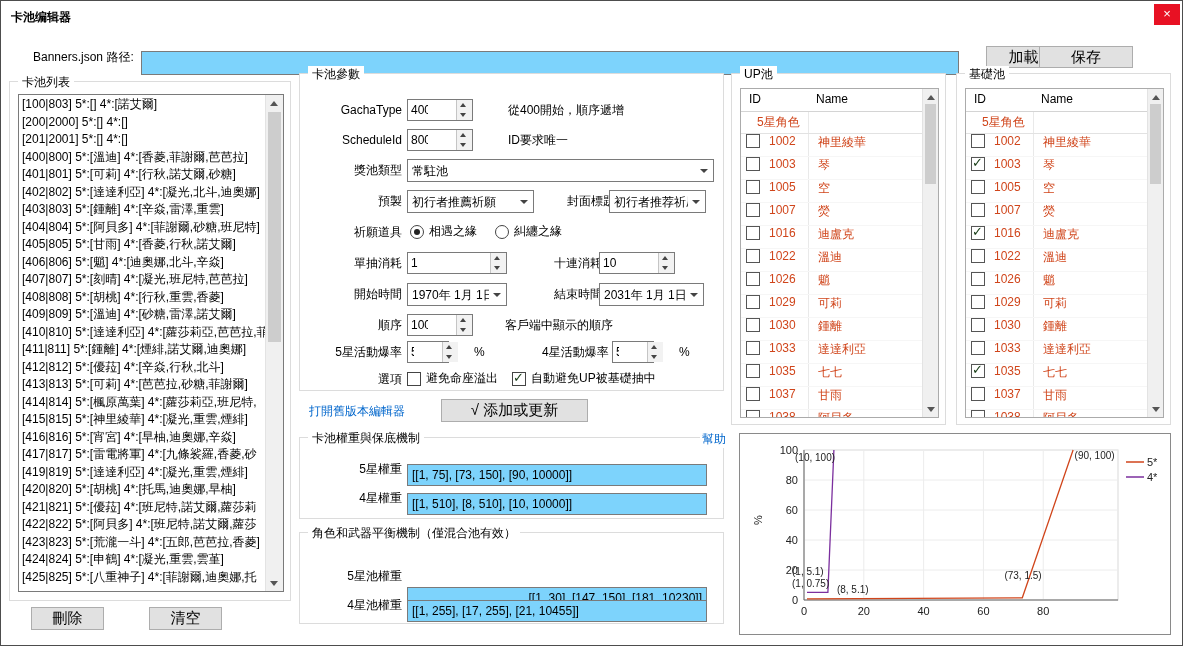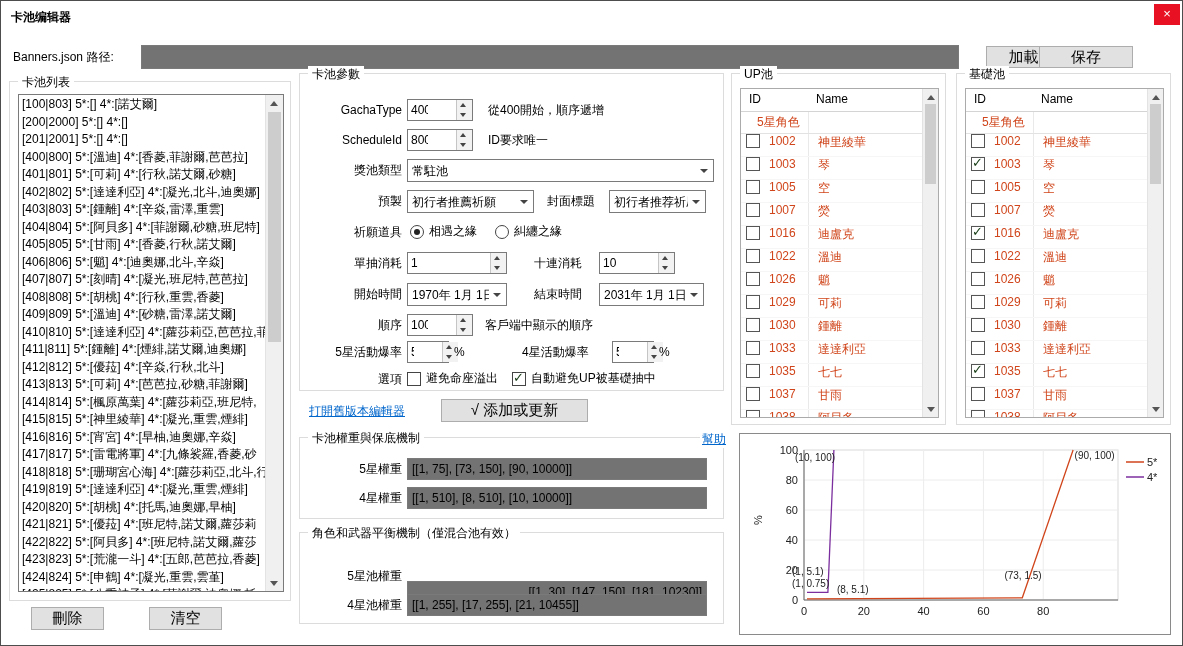--- a/index.html
+++ b/index.html
@@ -5,27 +5,27 @@
   html,body{margin:0;padding:0;}
   body{width:1183px;height:646px;position:relative;background:#fff;
        font-family:"Liberation Sans","DejaVu Sans",sans-serif;font-size:12px;color:#000;overflow:hidden;}
   .window{position:absolute;inset:0;border:1px solid #4d4d4d;box-sizing:border-box;background:#fff;}
   
   .titlebar{position:absolute;left:0;top:0;right:0;height:30px;background:#fff;}
   .wtitle{position:absolute;left:10px;top:8px;font-weight:600;}
   .closebtn{position:absolute;right:2px;top:3px;width:26px;height:21px;background:#e81123;color:#fff;
             text-align:center;line-height:20px;font-size:13px;cursor:pointer;}
   
-  .lbl{position:absolute;height:16px;line-height:16px;white-space:nowrap;}
+  .lbl{position:absolute;height:16px;line-height:16px;white-space:nowrap;margin-left:20px;}
   .plabel{position:absolute;width:102px;text-align:right;height:16px;line-height:16px;white-space:nowrap;}
   .btn{position:absolute;background:#e1e1e1;border:1px solid #adadad;box-sizing:border-box;
        text-align:center;line-height:19px;font-size:15px;cursor:pointer;}
-  .tbox{position:absolute;border:1px solid #7a7a7a;background:#737373;box-sizing:border-box;height:22px;
-        font:12px "Liberation Sans","DejaVu Sans",sans-serif;padding:0 4px;outline:none;}
-  .link{position:absolute;color:#0066cc;text-decoration:underline;cursor:pointer;white-space:nowrap;}
+  .tbox{position:absolute;border:1px solid #7a7a7a;background:#7dd3fc;box-sizing:border-box;height:22px;
+        font:12px "Liberation Sans","DejaVu Sans",sans-serif;padding:0 4px;outline:none;margin-top:6px;}
+  .link{position:absolute;color:#0066cc;cursor:pointer;white-space:nowrap;}
   .group{position:absolute;border:1px solid #dcdcdc;background:#fff;box-sizing:border-box;}
   .gtitle{position:absolute;top:-8px;left:8px;background:#fff;padding:0 4px;white-space:nowrap;}
   
   .numeric{position:absolute;height:22px;border:1px solid #7a7a7a;background:#fff;box-sizing:border-box;display:flex;gap:28px;}
   .num-val{flex:1;padding:0 3px;line-height:20px;overflow:hidden;white-space:nowrap;}
   .spin{width:15px;border-left:1px solid #c5c5c5;display:flex;flex-direction:column;flex:none;}
   .su,.sd{flex:1;position:relative;background:#f2f2f2;cursor:pointer;}
   .su::after{content:"";position:absolute;left:3px;top:3px;border-left:3.5px solid transparent;
              border-right:3.5px solid transparent;border-bottom:4px solid #444;}
   .sd::after{content:"";position:absolute;left:3px;top:3px;border-left:3.5px solid transparent;
@@ -108,21 +108,20 @@
           <div class="list-item">[408|808] 5*:[胡桃] 4*:[行秋,重雲,香菱]</div>
           <div class="list-item">[409|809] 5*:[溫迪] 4*:[砂糖,雷澤,諾艾爾]</div>
           <div class="list-item">[410|810] 5*:[達達利亞] 4*:[蘿莎莉亞,芭芭拉,菲</div>
           <div class="list-item">[411|811] 5*:[鍾離] 4*:[煙緋,諾艾爾,迪奧娜]</div>
           <div class="list-item">[412|812] 5*:[優菈] 4*:[辛焱,行秋,北斗]</div>
           <div class="list-item">[413|813] 5*:[可莉] 4*:[芭芭拉,砂糖,菲謝爾]</div>
           <div class="list-item">[414|814] 5*:[楓原萬葉] 4*:[蘿莎莉亞,班尼特,</div>
           <div class="list-item">[415|815] 5*:[神里綾華] 4*:[凝光,重雲,煙緋]</div>
           <div class="list-item">[416|816] 5*:[宵宮] 4*:[早柚,迪奧娜,辛焱]</div>
           <div class="list-item">[417|817] 5*:[雷電將軍] 4*:[九條裟羅,香菱,砂</div>
-          <div class="list-item">[418|818] 5*:[珊瑚宮心海] 4*:[蘿莎莉亞,北斗,行</div>
           <div class="list-item">[419|819] 5*:[達達利亞] 4*:[凝光,重雲,煙緋]</div>
           <div class="list-item">[420|820] 5*:[胡桃] 4*:[托馬,迪奧娜,早柚]</div>
           <div class="list-item">[421|821] 5*:[優菈] 4*:[班尼特,諾艾爾,蘿莎莉</div>
           <div class="list-item">[422|822] 5*:[阿貝多] 4*:[班尼特,諾艾爾,蘿莎</div>
           <div class="list-item">[423|823] 5*:[荒瀧一斗] 4*:[五郎,芭芭拉,香菱]</div>
           <div class="list-item">[424|824] 5*:[申鶴] 4*:[凝光,重雲,雲堇]</div>
           <div class="list-item">[425|825] 5*:[八重神子] 4*:[菲謝爾,迪奧娜,托</div>
         </div>
       <div class="vscroll" style="width:17px">
         <div class="sb-btn up"></div>

